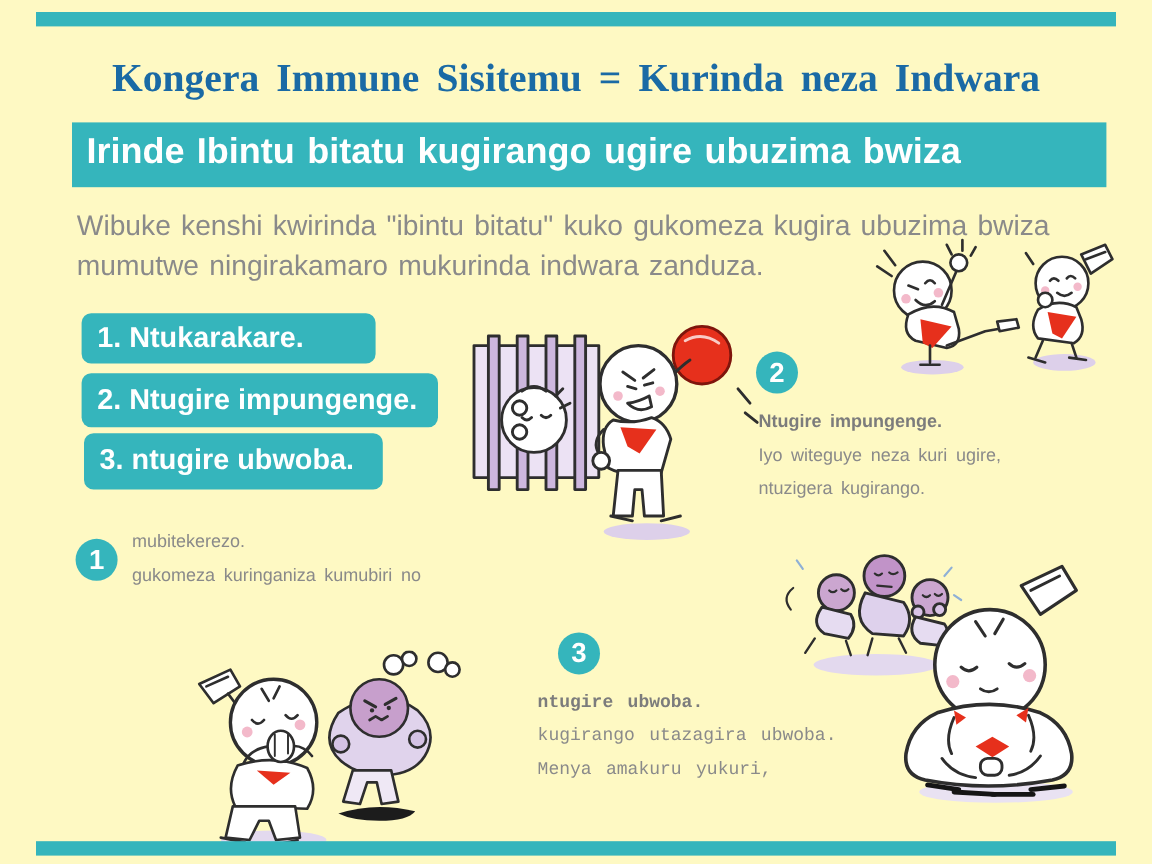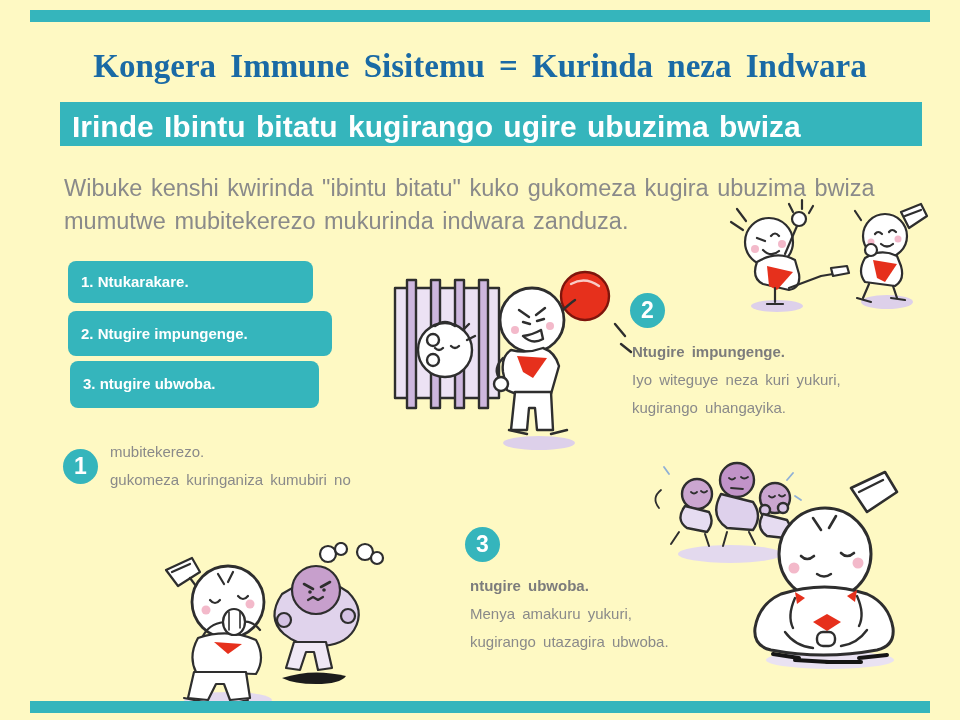--- a/index.html
+++ b/index.html
@@ -4,88 +4,88 @@
 <style>
   html,body{margin:0;padding:0;background:#fff;}
   .canvas{position:relative;width:960px;height:720px;background:#fef9c3;overflow:hidden;
           font-family:"Liberation Sans", sans-serif;}
   .bar{position:absolute;left:30px;width:900px;height:12px;background:#35b5bc;}
   #top-bar{top:10px;}
   #bottom-bar{top:701px;}
   .title{position:absolute;top:48px;left:0;width:100%;text-align:center;
          font-family:"Liberation Serif","DejaVu Serif",serif;font-weight:bold;
          font-size:33px;color:#1a6aa5;word-spacing:6px;}
-  .banner{position:absolute;left:60px;top:102px;width:862px;height:44px;background:#35b5bc;
+  .banner{position:absolute;left:60px;top:102px;width:862px;height:54px;background:#35b5bc;
           color:#ffffff;font-weight:bold;font-size:30px;line-height:50px;padding-left:12px;
           box-sizing:border-box;word-spacing:2px;white-space:nowrap;}
   .intro{position:absolute;left:64px;top:172px;font-size:23.5px;line-height:33px;
          color:#8a8a8a;word-spacing:2px;white-space:nowrap;}
   .pill{position:absolute;background:#35b5bc;border-radius:8px;color:#ffffff;
-        font-weight:bold;font-size:15px;padding-left:13px;box-sizing:border-box;
+        font-weight:bold;font-size:24px;padding-left:13px;box-sizing:border-box;
         white-space:nowrap;}
   #pill-1{left:68px;top:261px;width:245px;height:42px;line-height:42px;}
-  #pill-2{left:68px;top:311px;width:264px;height:45px;line-height:45px;}
+  #pill-2{left:68px;top:311px;width:297px;height:45px;line-height:45px;}
   #pill-3{left:70px;top:361px;width:249px;height:47px;line-height:45px;}
   .numcircle{position:absolute;width:35px;height:35px;border-radius:50%;background:#35b5bc;
              color:#fff;font-weight:bold;font-size:23px;line-height:35px;text-align:center;}
   #circle-1{left:63px;top:449px;}
   #circle-2{left:630px;top:293px;}
   #circle-3{left:465px;top:527px;}
   .section{position:absolute;font-size:15px;line-height:28px;color:#8a8a8a;
            word-spacing:3px;white-space:nowrap;}
   .section .hd{font-weight:bold;color:#7c7c7c;}
   #section-1{left:110px;top:438px;}
   #section-2{left:632px;top:338px;}
-  #section-3{left:470px;top:572px;}
+  #section-3{left:448px;top:572px;font-family:Liberation Mono, monospace;}
   .illo{position:absolute;}
   #illo-exercise{left:705px;top:192px;width:240px;height:128px;}
   #illo-punch{left:383px;top:262px;width:250px;height:190px;}
   #illo-calm{left:132px;top:542px;width:280px;height:168px;}
   #illo-meditate{left:645px;top:436px;width:300px;height:242px;}
   svg{display:block;}
 </style>
 </head>
 <body>
 
 <div class="canvas">
 
   <div id="top-bar" class="bar"></div>
 
   <div class="title">Kongera Immune Sisitemu = Kurinda neza Indwara</div>
 
   <div class="banner">Irinde Ibintu bitatu kugirango ugire ubuzima bwiza</div>
 
   <div class="intro">
     <div>Wibuke kenshi kwirinda "ibintu bitatu" kuko gukomeza kugira ubuzima bwiza</div>
-    <div>mumutwe mubitekerezo mukurinda indwara zanduza.</div>
+    <div>mumutwe ningirakamaro mukurinda indwara zanduza.</div>
   </div>
 
   <div id="pill-1" class="pill">1. Ntukarakare.</div>
   <div id="pill-2" class="pill">2. Ntugire impungenge.</div>
   <div id="pill-3" class="pill">3. ntugire ubwoba.</div>
 
   <div id="circle-1" class="numcircle">1</div>
   <div id="circle-2" class="numcircle">2</div>
   <div id="circle-3" class="numcircle">3</div>
 
   <div id="section-1" class="section">
     <div>mubitekerezo.</div>
     <div>gukomeza kuringaniza kumubiri no</div>
   </div>
 
   <div id="section-2" class="section">
     <div class="hd">Ntugire impungenge.</div>
-    <div>Iyo witeguye neza kuri yukuri,</div>
-    <div>kugirango uhangayika.</div>
+    <div>Iyo witeguye neza kuri ugire,</div>
+    <div>ntuzigera kugirango.</div>
   </div>
 
   <div id="section-3" class="section">
     <div class="hd">ntugire ubwoba.</div>
+    <div>kugirango utazagira ubwoba.</div>
     <div>Menya amakuru yukuri,</div>
-    <div>kugirango utazagira ubwoba.</div>
   </div>
 
   <div id="illo-exercise" class="illo">
     <svg viewBox="0 0 240 128" width="240" height="128" fill="none" stroke="#2e2e2e" stroke-width="2.2" stroke-linecap="round" stroke-linejoin="round">
       <ellipse cx="72" cy="114" rx="26" ry="6" fill="#ddd0ea" stroke="none"></ellipse>
       <ellipse cx="182" cy="110" rx="26" ry="7" fill="#ddd0ea" stroke="none"></ellipse>
       <g>
         <path d="M38 38 l-12 -8 M41 29 l-9 -12"></path>
         <circle cx="64" cy="50" r="24" fill="#fff"></circle>
         <path d="M52 46 l8 3 M66 44 q4 -5 8 0"></path>

